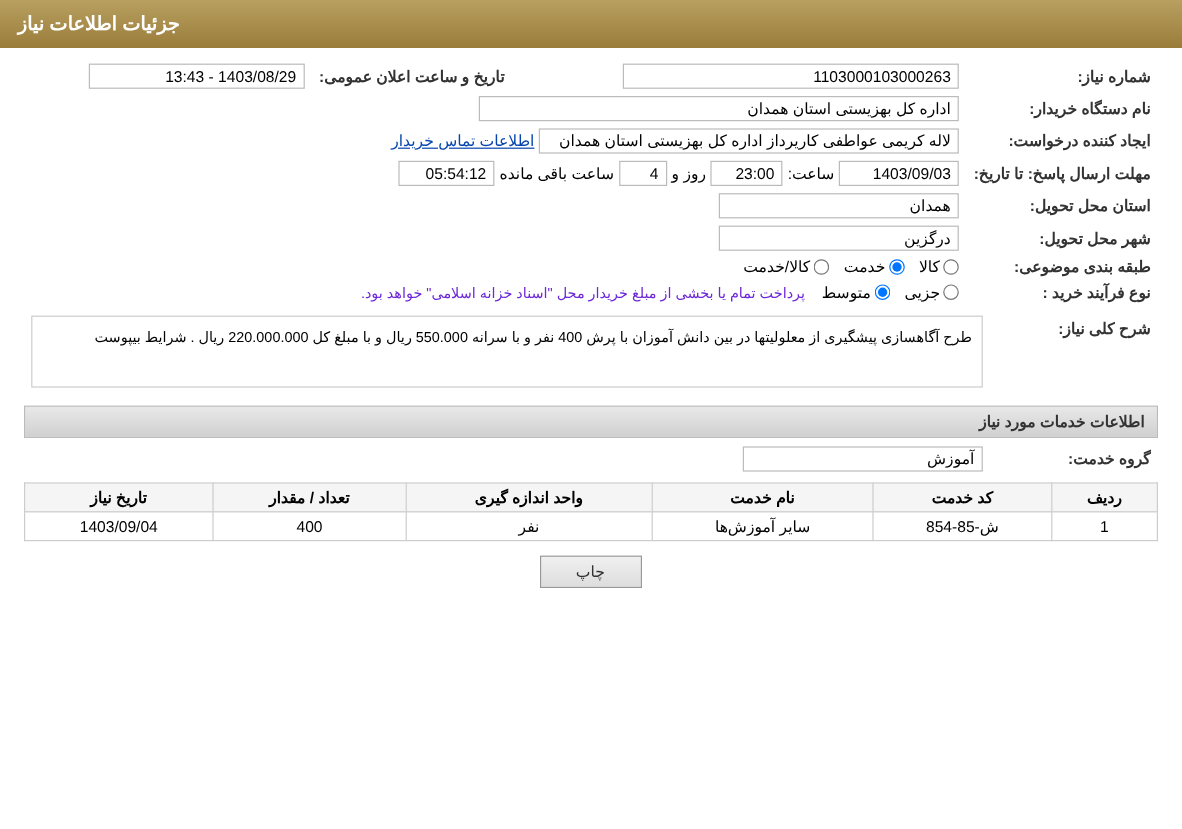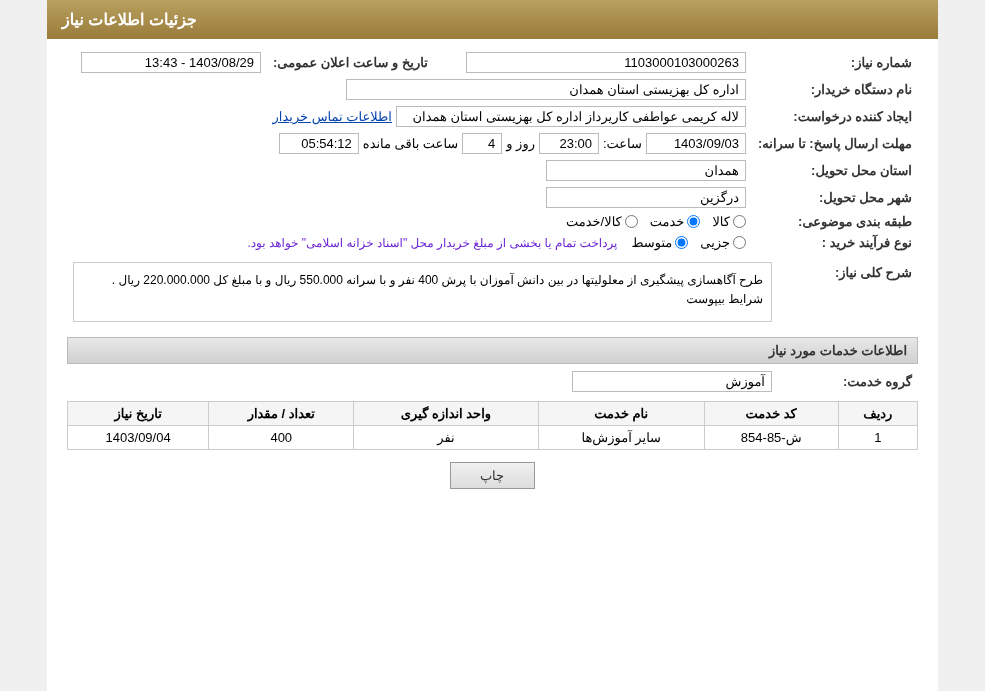--- a/index.html
+++ b/index.html
@@ -3,21 +3,21 @@
   <meta charset="utf-8">
   <style>
     * { box-sizing: border-box; margin: 0; padding: 0; }
     body {
       font-family: Tahoma, Arial, sans-serif;
       font-size: 13px;
       background: #f0f0f0;
       direction: rtl;
     }
     .page-wrapper {
-      width: 891px;
+      width: 985px;
       min-height: 691px;
       background: #fff;
       margin: 0 auto;
     }
     .header-bar {
       background: linear-gradient(to bottom, #b8a060, #9a7c3a);
       color: #fff;
       text-align: left;
       padding: 10px 15px;
       font-size: 16px;
@@ -178,21 +178,21 @@
           <td class="label-cell">ایجاد کننده درخواست:</td>
           <td colspan="3">
             <div class="row-flex">
               <span class="value-box" style="min-width:350px;">لاله کریمی عواطفی کاریرداز اداره کل بهزیستی استان همدان</span>
               <span class="link-text">اطلاعات تماس خریدار</span>
             </div>
           </td>
         </tr>
 
         <tr>
-          <td class="label-cell">مهلت ارسال پاسخ: تا سرانه:</td>
+          <td class="label-cell">مهلت ارسال پاسخ: تا تاریخ:</td>
           <td colspan="3">
             <div class="row-flex">
               <span class="value-box" style="min-width:100px;">1403/09/03</span>
               <span>ساعت:</span>
               <span class="value-box" style="min-width:60px;">23:00</span>
               <span>روز و</span>
               <span class="value-box" style="min-width:40px;">4</span>
               <span>ساعت باقی مانده</span>
               <span class="value-box" style="min-width:80px;">05:54:12</span>
             </div>

